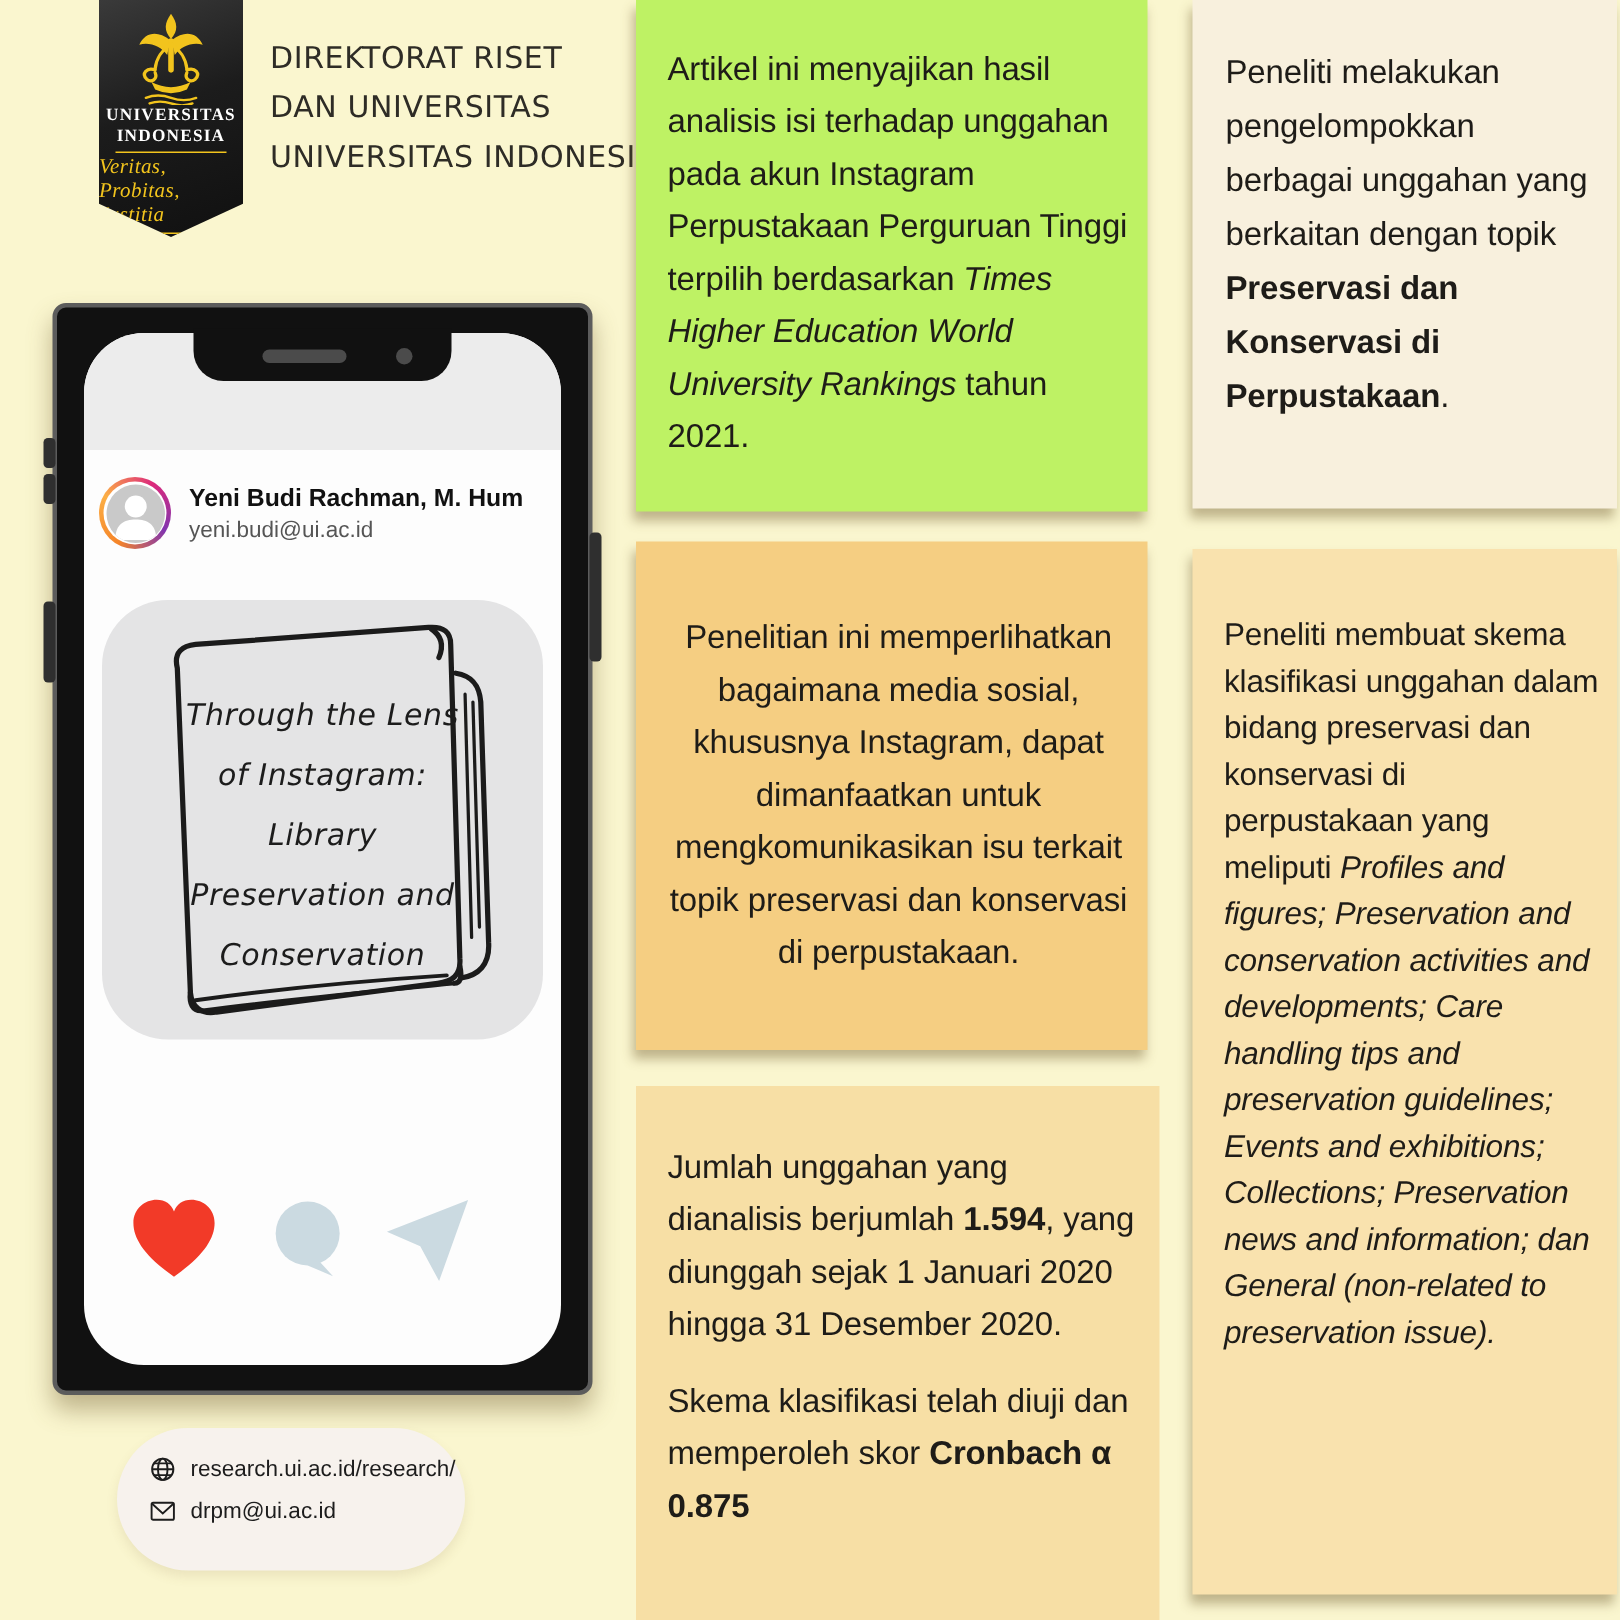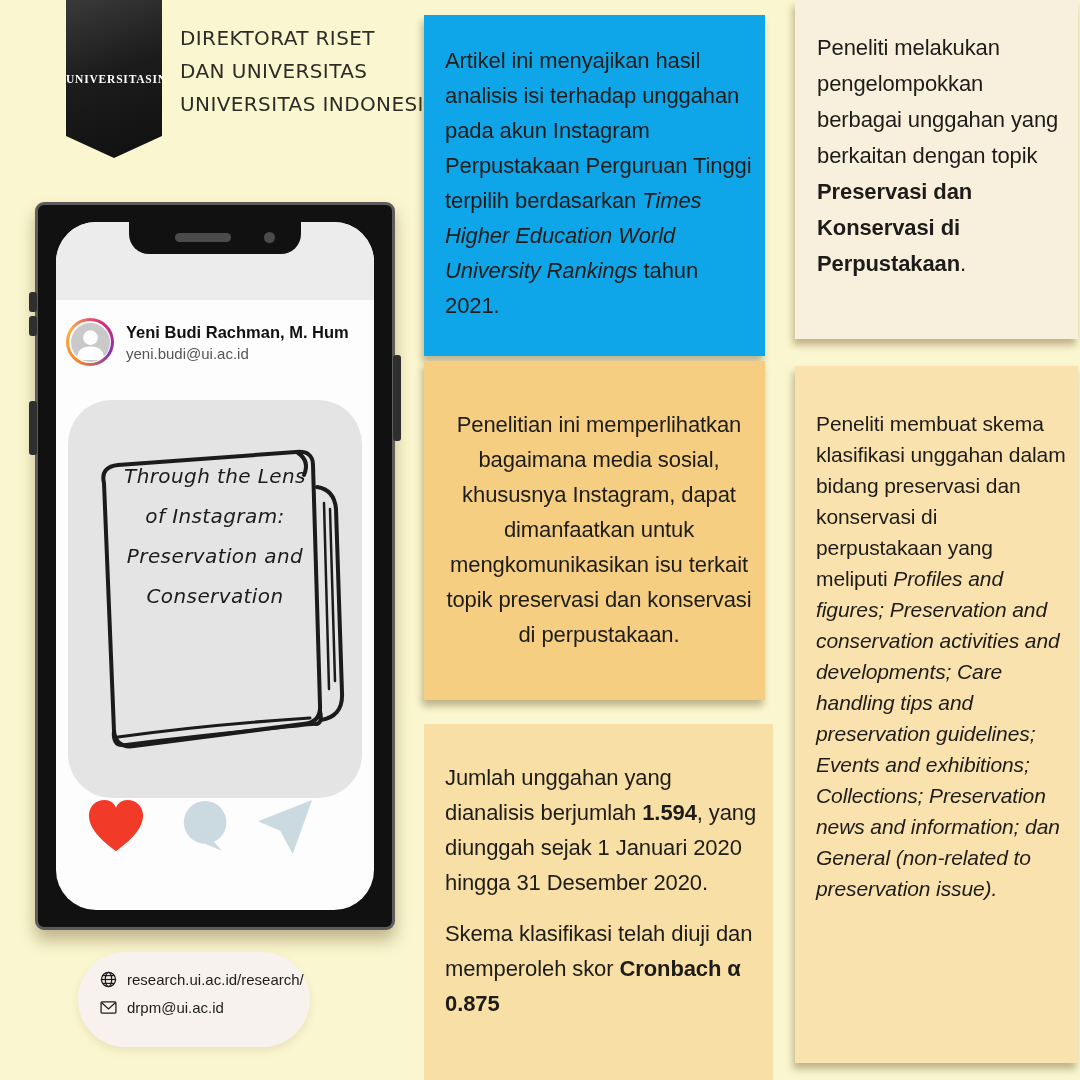--- a/index.html
+++ b/index.html
@@ -4,21 +4,21 @@
 <style>
   * { margin:0; padding:0; box-sizing:border-box; }
   html,body { width:1080px; height:1080px; }
   body { font-family:"Liberation Sans", sans-serif; }
   #canvas { position:relative; width:1080px; height:1080px; background:#FAF6CF; overflow:hidden; }
 
   
   .banner { position:absolute; left:66px; top:0; width:96px; height:158px;
             background:linear-gradient(160deg,#3a3a3a 0%,#1c1c1c 45%,#101010 100%);
             clip-path:polygon(0 0,100% 0,100% 86%,50% 100%,0 86%);
-            display:flex; flex-direction:row; align-items:center; }
+            display:flex; flex-direction:column; align-items:center; }
   .emblem { margin-top:8px; width:64px; height:70px; }
   .uni-word { color:#fff; font-family:"Liberation Serif", serif; font-weight:700;
               font-size:11.5px; letter-spacing:.8px; line-height:14px; text-align:center; }
   .motto-rule { width:74px; height:1px; background:#F2C41D; margin:3px 0 2px 0; }
   .motto { color:#F2C41D; font-family:"Liberation Serif", serif; font-style:italic;
            font-size:14px; letter-spacing:.3px; }
   .org { position:absolute; left:180px; top:22px; color:#2E2C26;
          font-family:"DejaVu Sans", sans-serif; font-size:20px; line-height:33px; letter-spacing:.4px; }
 
   
@@ -40,21 +40,21 @@
 
   .avatar-ring { position:absolute; left:10px; top:96px; width:48px; height:48px; border-radius:50%;
                  background:conic-gradient(from 30deg,#DD2A7B,#8134AF,#F58529,#FCAF45,#DD2A7B);
                  display:flex; align-items:center; justify-content:center; }
   .avatar-in { width:42px; height:42px; border-radius:50%; background:#fff;
                display:flex; align-items:center; justify-content:center; }
   .avatar-gray { width:39px; height:39px; border-radius:50%; background:#C9C9C9; overflow:hidden; }
   .p-name  { position:absolute; left:70px; top:101px; font-size:16.5px; font-weight:700; color:#111; }
   .p-email { position:absolute; left:70px; top:123px; font-size:15px; color:#555; }
 
-  .post-card { position:absolute; left:12px; top:178px; width:294px; height:398px;
+  .post-card { position:absolute; left:12px; top:178px; width:294px; height:293px;
                border-radius:44px; background:#E4E4E5; }
   .book-svg { position:absolute; inset:0; width:100%; height:100%; }
   .book-text { position:absolute; inset:0; padding-top:56px; text-align:center;
                font-family:"DejaVu Sans", sans-serif; font-style:italic; font-size:20px;
                line-height:40px; color:#1c1c1c; letter-spacing:.4px; }
 
   .act { position:absolute; top:576px; }
   .act-like    { left:31px;  width:58px; height:56px; }
   .act-comment { left:126px; width:48px; height:54px; }
   .act-share   { left:200px; width:58px; height:58px; }
@@ -144,20 +144,21 @@
             <path d="M262 78 L267 250" stroke-width="2.5"></path>
             <path d="M50 306 C115 297 180 291 242 287" stroke-width="3"></path>
             <path d="M54 314 C122 305 190 299 248 293" stroke-width="3"></path>
             <path d="M46 300 C45 309 48 314 54 314"></path>
             <path d="M252 280 C254 289 252 293 248 293"></path>
           </g>
         </svg>
         <div class="book-text">
           <div>Through the Lens</div>
           <div>of Instagram:</div>
+          <div>Library</div>
           <div>Preservation and</div>
           <div>Conservation</div>
         </div>
       </div>
 
       <svg class="act act-like" viewBox="0 0 60 56">
         <path d="M30 54 C10 40 2 28 2 17 C2 7 10 1 18 1 C24 1 28 4 30 9 C32 4 36 1 42 1 C50 1 58 7 58 17 C58 28 50 40 30 54 Z" fill="#F23A28"></path>
       </svg>
       <svg class="act act-comment" viewBox="0 0 54 58">
         <circle cx="26" cy="26" r="24" fill="#CBDAE1"></circle>
@@ -187,21 +188,21 @@
     </div>
     <div class="c-row">
       <svg width="17" height="15" viewBox="0 0 24 20" fill="none" stroke="#1d1d1d" stroke-width="1.8">
         <rect x="1.5" y="2" width="21" height="16" rx="1.5"></rect>
           <polyline points="2,3 12,12 22,3"></polyline>
       </svg>
       <span>drpm@ui.ac.id</span>
     </div>
   </div>
 
-  <div class="card card1" style="background-color: #0ea5e9; margin-top: 15px;">
+  <div class="card card1" style="background-color: #bef264;">
     <p><span>Artikel ini menyajikan hasil analisis isi terhadap unggahan pada akun Instagram Perpustakaan Perguruan Tinggi terpilih berdasarkan </span><span style="font-style: italic;">Times Higher Education World University Rankings</span><span> tahun 2021.</span></p>
   </div>
 
   <div class="card card2" style="background-color: rgb(245, 206, 130);">
     <p><span>Penelitian ini memperlihatkan bagaimana media sosial, khususnya Instagram, dapat dimanfaatkan untuk mengkomunikasikan isu terkait topik preservasi dan konservasi di perpustakaan.</span></p>
   </div>
 
   <div class="card card3" style="background-color: rgb(247, 223, 165);">
     <p><span>Jumlah unggahan yang dianalisis berjumlah </span><span style="font-weight: 700;">1.594</span><span>, yang diunggah sejak 1 Januari 2020 hingga 31 Desember 2020.</span></p>
     <p><span>Skema klasifikasi telah diuji dan memperoleh skor </span><span style="font-weight: 700;">Cronbach α 0.875</span></p>

